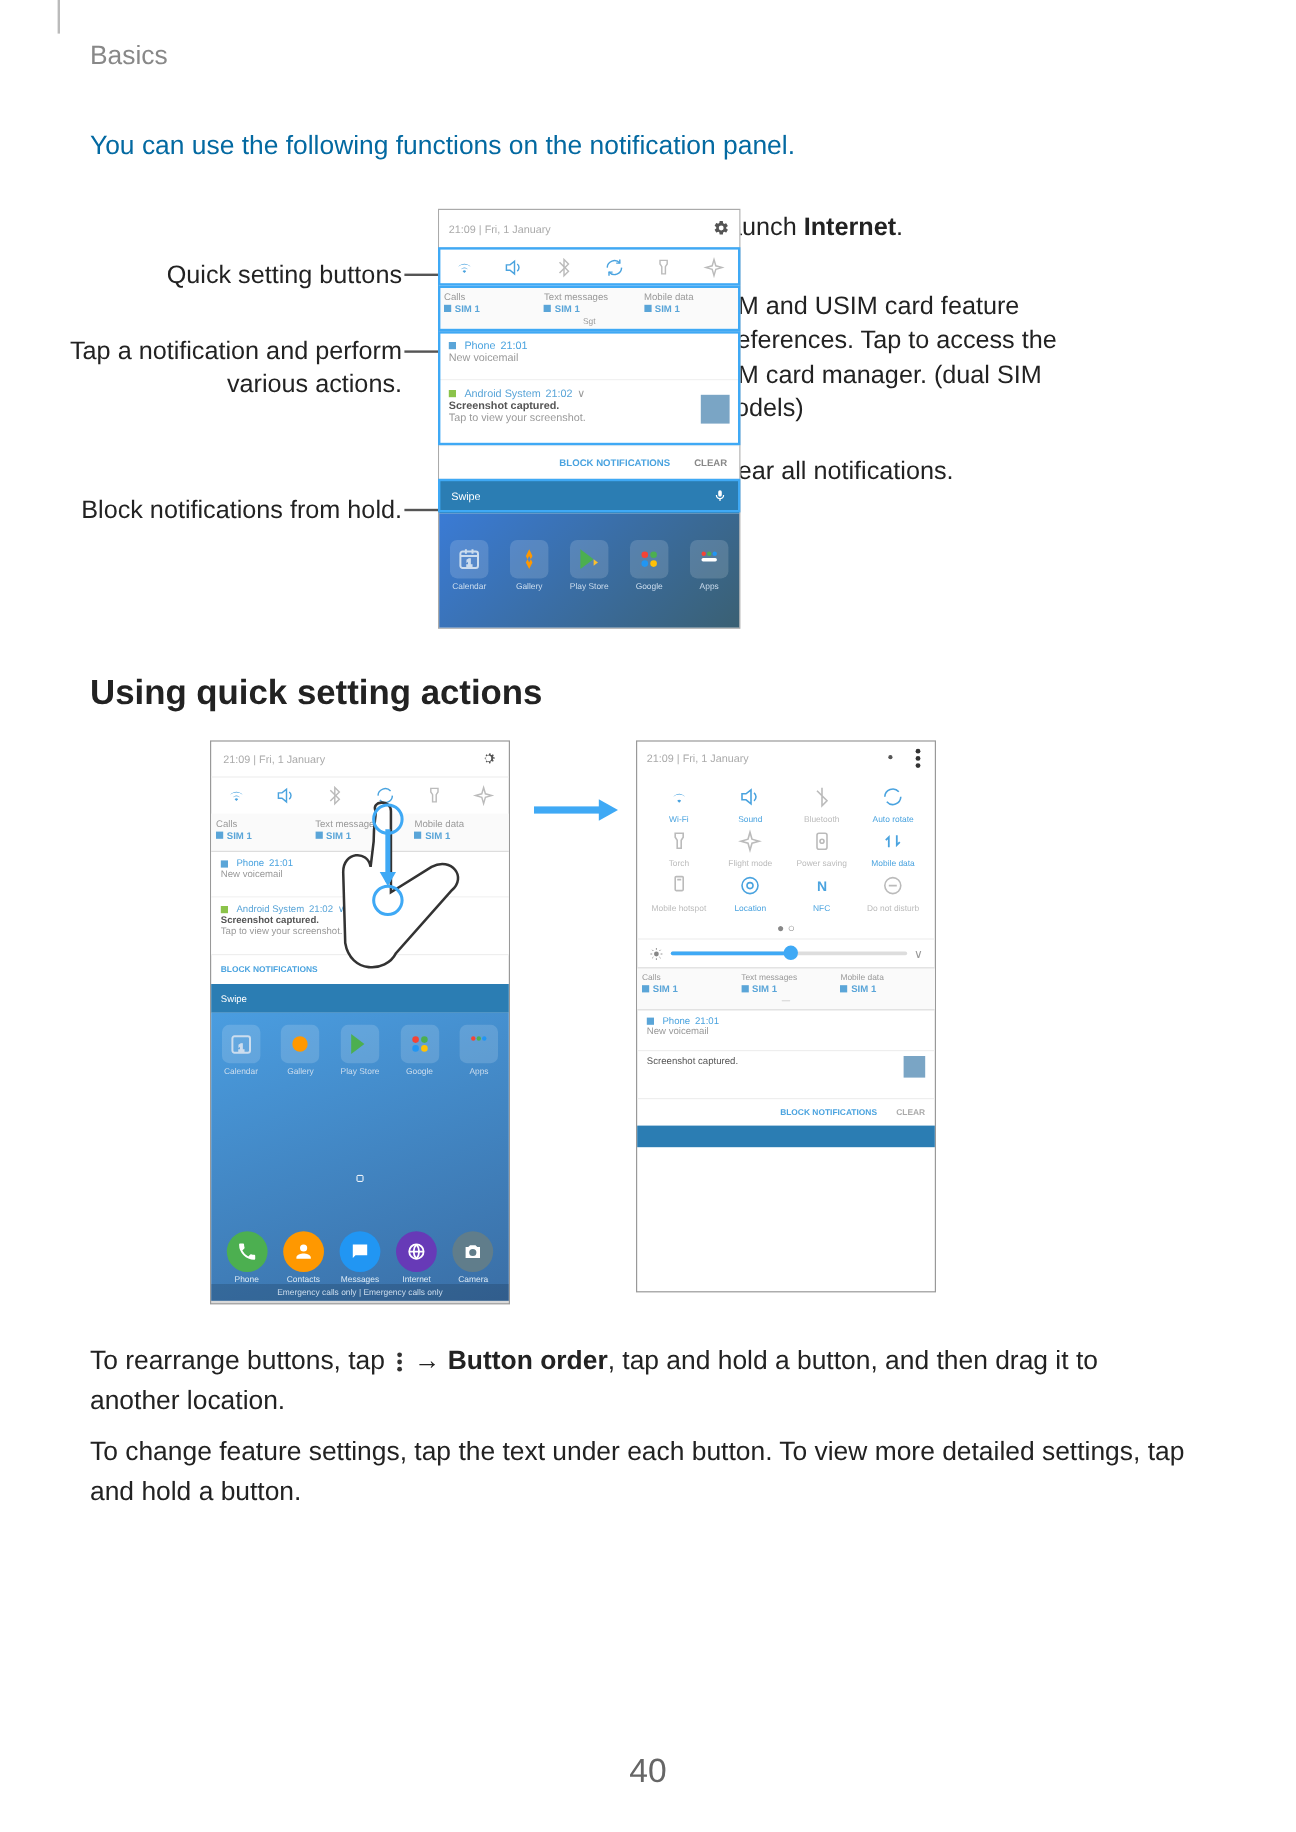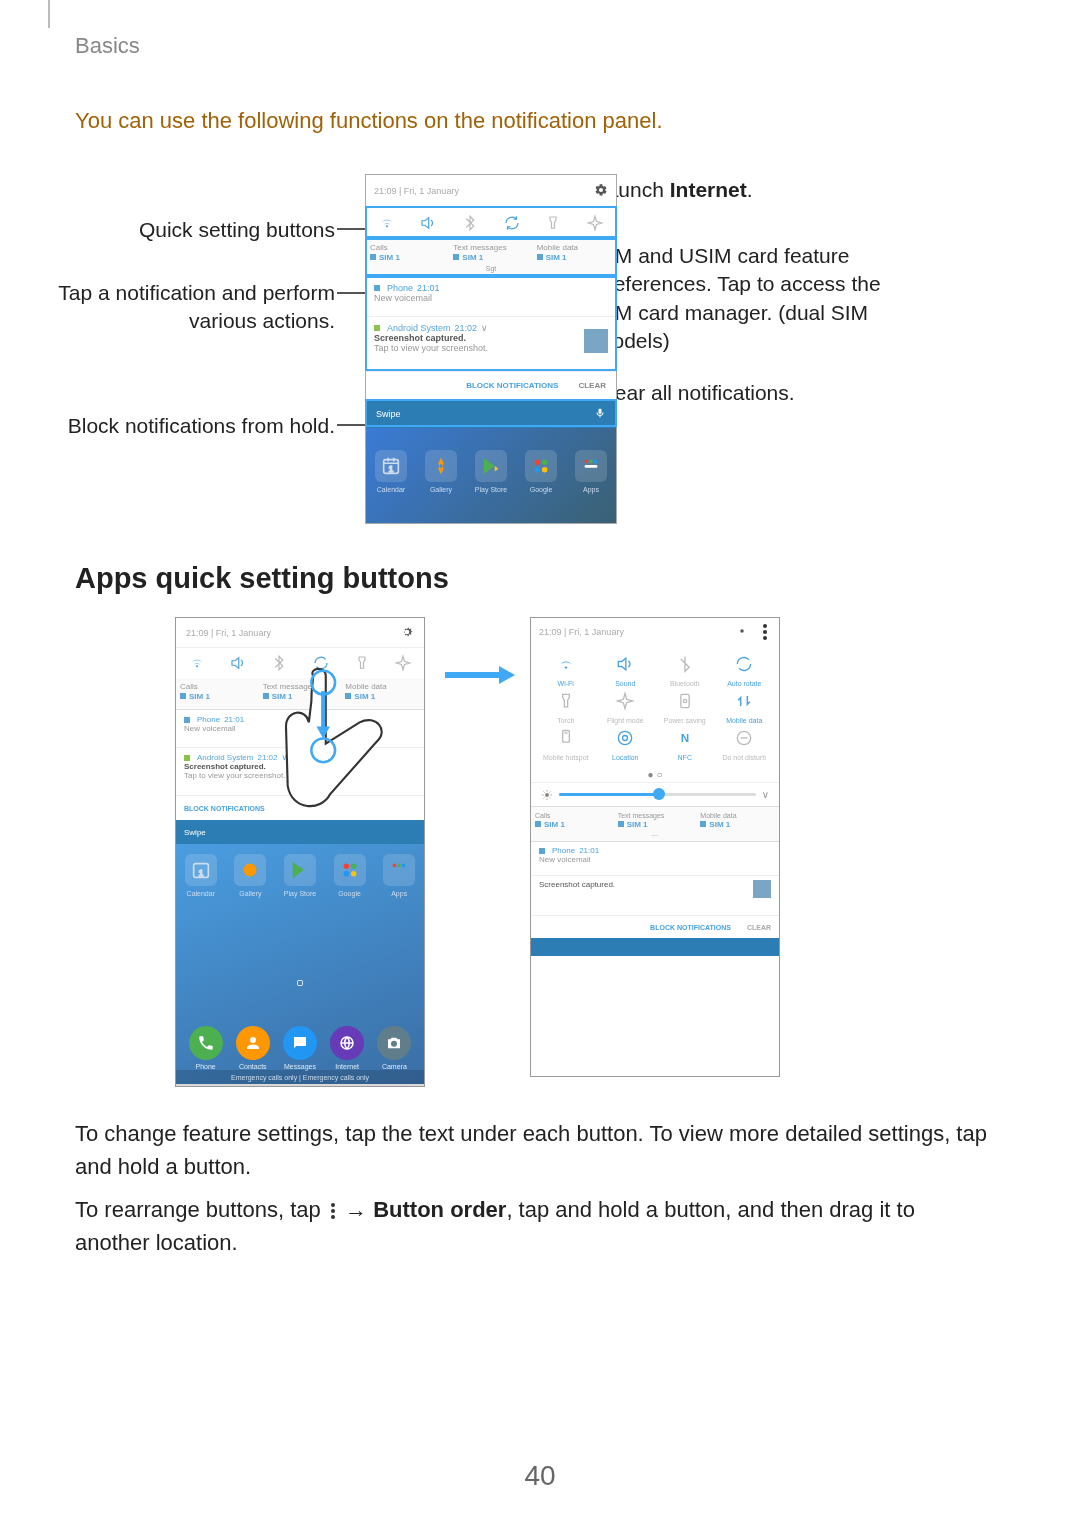--- a/index.html
+++ b/index.html
@@ -27,21 +27,21 @@
     font-size: 22px;
   }
   .content {
     position: absolute;
     left: 75px;
     top: 108px;
     width: 920px;
   }
   .intro {
     font-size: 22px;
-    color: #a16207;
+    color: #0369a1;
     margin-bottom: 40px;
   }
   .diagram {
     position: relative;
     width: 920px;
     height: 360px;
   }
   .phone1 {
     position: absolute;
     left: 290px;
@@ -397,21 +397,21 @@
       </div>
     </div>
 
     <div class="blue-box" style="left:290px;top:32px;width:252px;height:32px;"></div>
     <div class="blue-box" style="left:290px;top:64px;width:252px;height:38px;"></div>
     <div class="blue-box" style="left:290px;top:102px;width:252px;height:95px;"></div>
     <div class="blue-box" style="left:290px;top:225px;width:252px;height:28px;"></div>
   </div>
 
   <div class="section">
-    <div class="h2">Apps quick setting buttons</div>
+    <div class="h2">Using quick setting actions</div>
 
     <div class="diagram2">
 
       <div class="phone2">
         <div class="p2-status">
           <span>21:09 | Fri, 1 January</span>
           <span><svg class="gear-svg" viewBox="0 0 24 24">
                 <path d="M12 8a4 4 0 1 0 0 8 4 4 0 0 0 0-8zm9 4l-2 .3c-.1.5-.3 1-.5 1.5l1.2 1.6-1.4 1.4-1.6-1.2c-.5.2-1 .4-1.5.5L15 19l-2 .3-.3-2c-.5-.1-1-.3-1.5-.5l-1.6 1.2-1.4-1.4 1.2-1.6c-.2-.5-.4-1-.5-1.5L7 13l-.3-2 2-.3c.1-.5.3-1 .5-1.5L8 7.6l1.4-1.4 1.6 1.2c.5-.2 1-.4 1.5-.5L13 5l2-.3.3 2c.5.1 1 .3 1.5.5l1.6-1.2 1.4 1.4-1.2 1.6c.2.5.4 1 .5 1.5l2 .3.3 2z"></path>
               </svg></span>
         </div>
@@ -751,20 +751,20 @@
           <div style="color:#555;">Screenshot captured.</div>
         </div>
         <div class="p3-clear">
           <span style="color:#4aa3df;font-weight:700;">BLOCK NOTIFICATIONS</span>
           <span style="font-weight:700;">CLEAR</span>
         </div>
         <div class="p3-search"></div>
       </div>
     </div>
 
-    <div class="para">To change feature settings, tap the text under each button. To view more detailed settings, tap and hold a button.</div>
     <div class="para">
       <span>To rearrange buttons, tap </span><span class="more-icon"><div class="more-dot"></div><div class="more-dot"></div><div class="more-dot"></div></span><span> → </span><b>Button order</b><span>, tap and hold a button, and then drag it to another location.</span>
     </div>
+    <div class="para">To change feature settings, tap the text under each button. To view more detailed settings, tap and hold a button.</div>
   </div>
 </div>
 
 <div class="page-num">40</div>
 
 </body></html>

